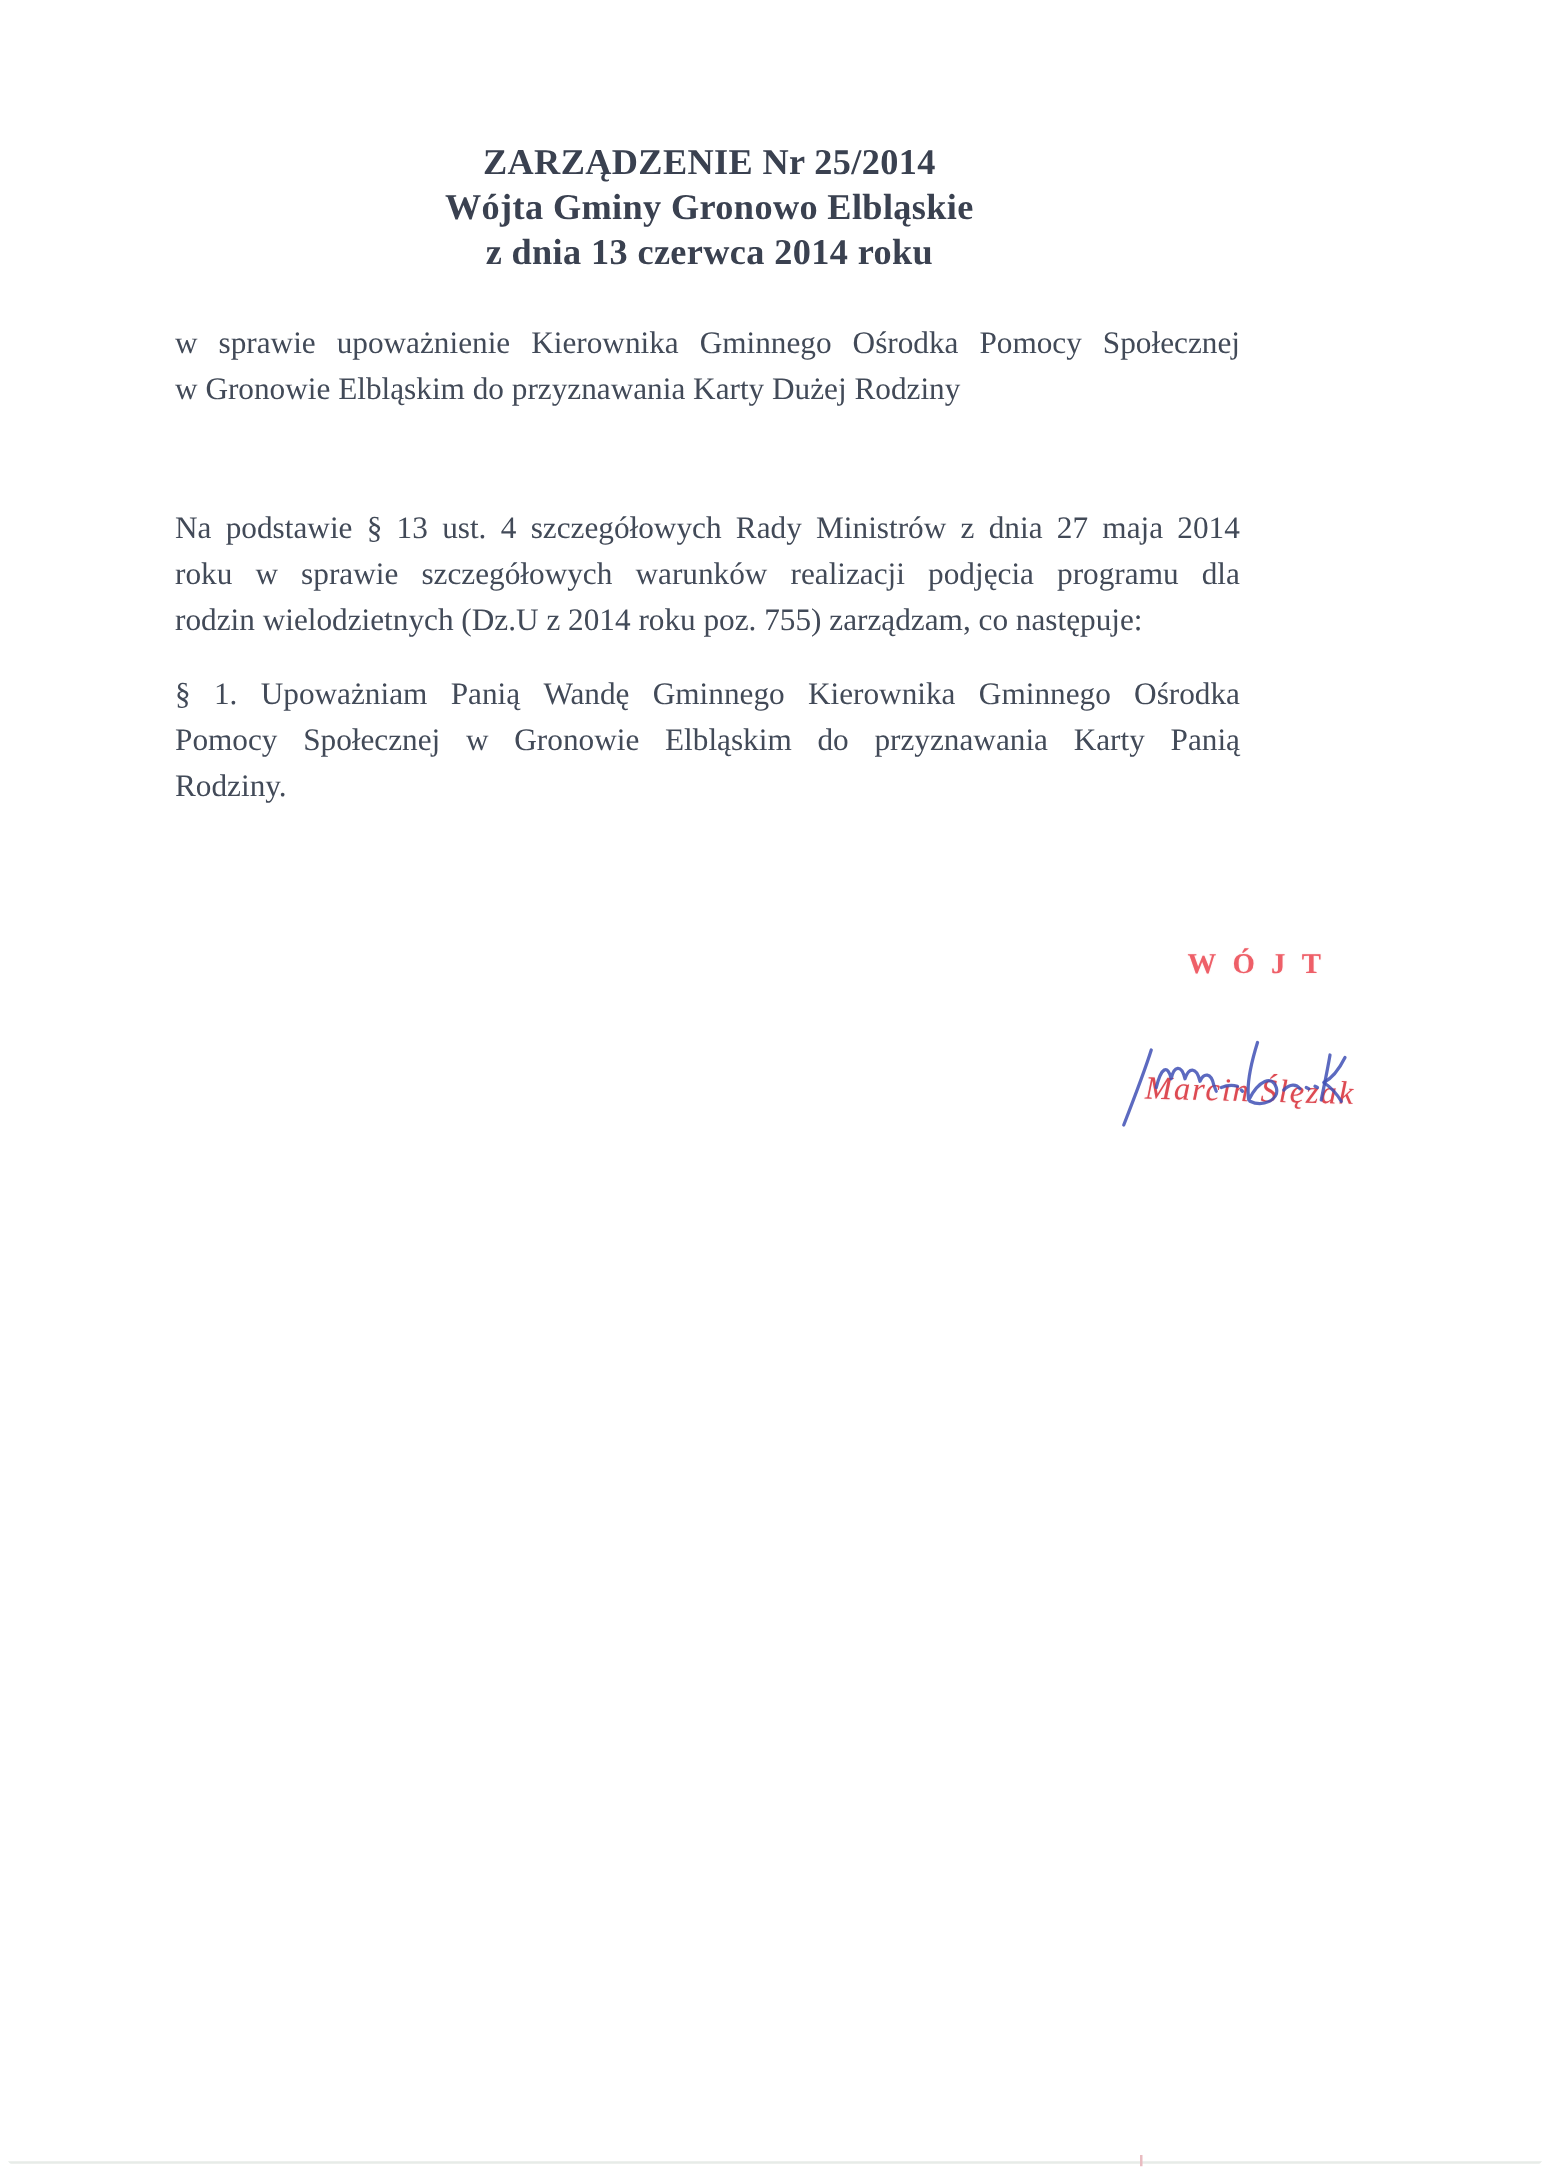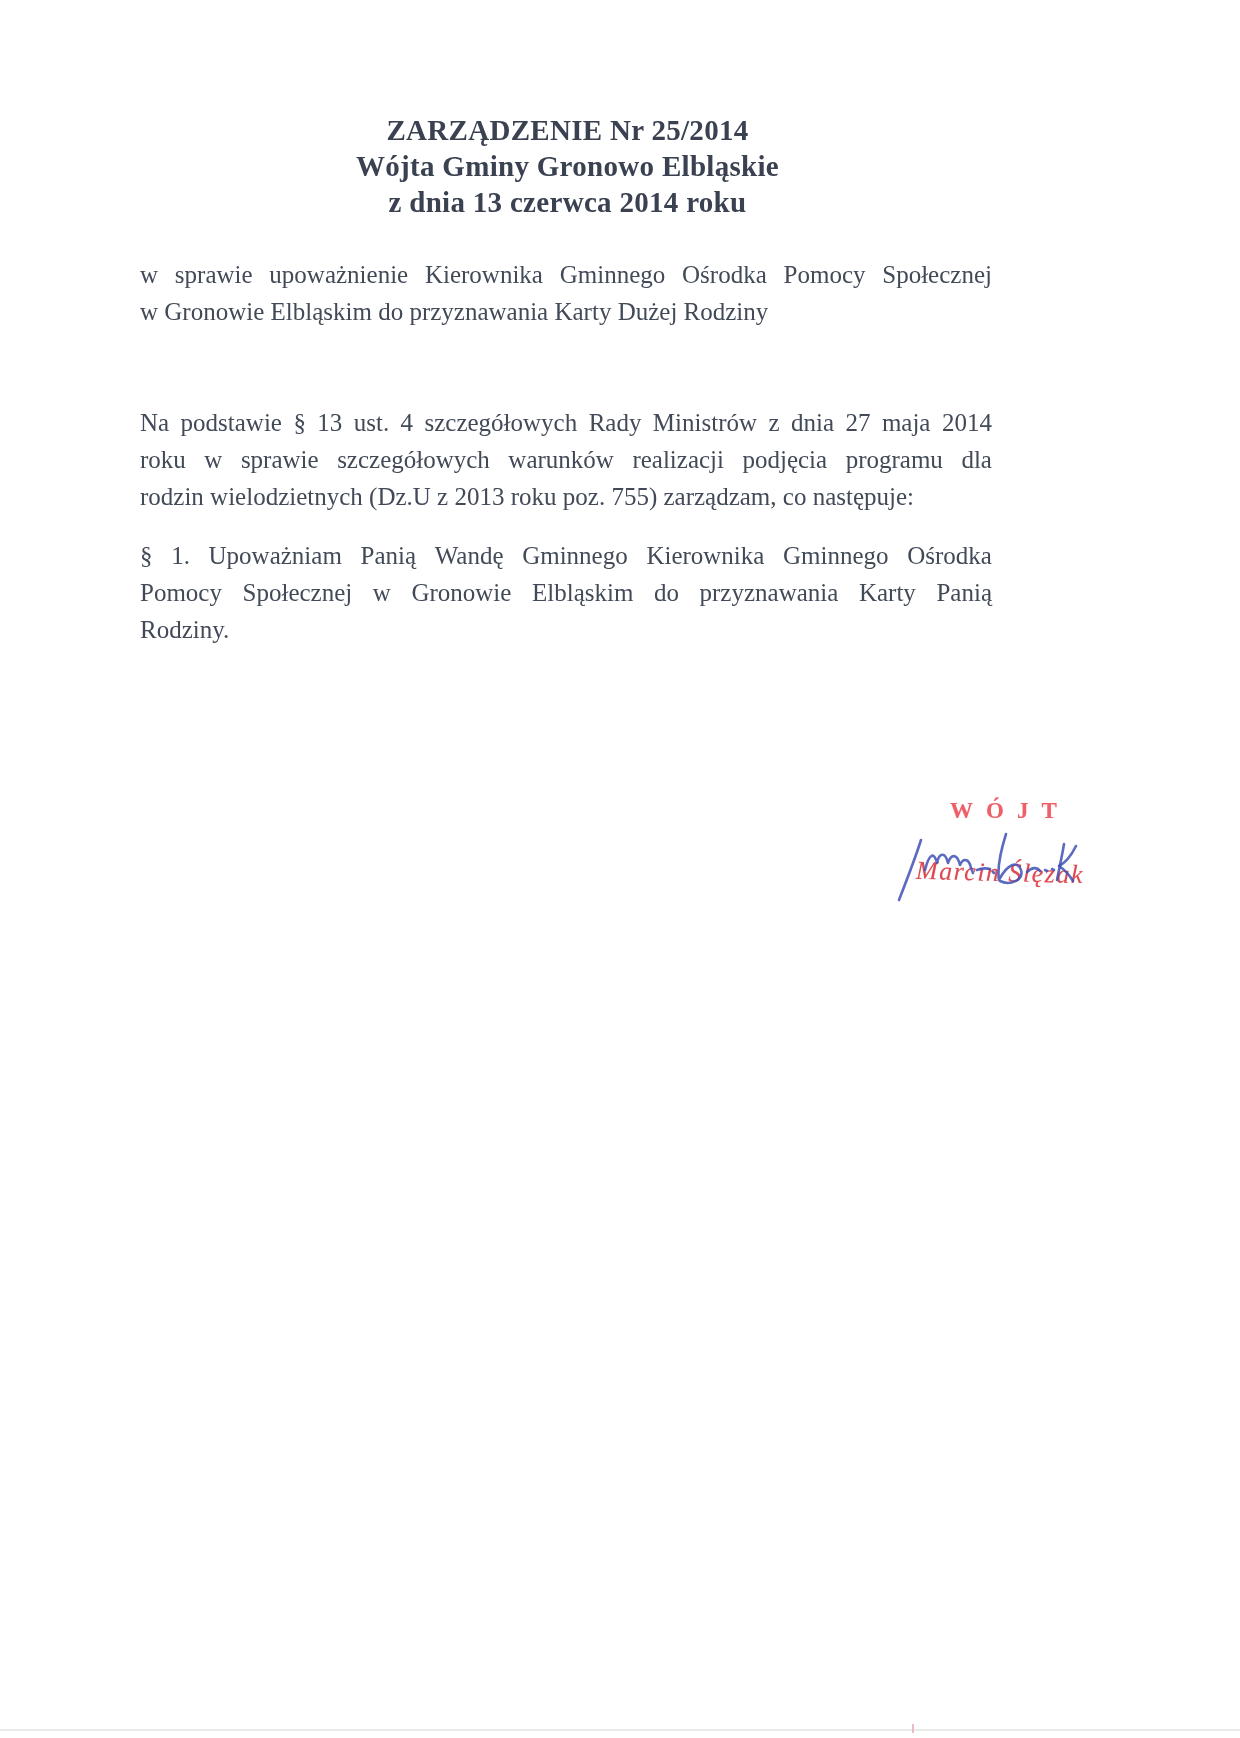--- a/index.html
+++ b/index.html
@@ -8,20 +8,21 @@
     background: #ffffff;
   }
   .page {
     position: relative;
     width: 1240px;
     height: 1738px;
     background: #ffffff;
     overflow: hidden;
     font-family: "Liberation Serif", "DejaVu Serif", serif;
     color: #424a58;
+    border-radius: 26px;
   }
   
   .title-block {
     position: absolute;
     top: 112px;
     left: 140px;
     width: 855px;
     text-align: center;
     font-weight: bold;
     font-size: 29px;
@@ -45,21 +46,21 @@
   .line { display: block; }
   
   .jline {
     display: flex;
     justify-content: space-between;
     white-space: pre;
   }
   
   .stamp-title {
     position: absolute;
-    top: 798px;
+    top: 758px;
     left: 950px;
     font-size: 23px;
     font-weight: bold;
     letter-spacing: 13px;
     color: #ee5f68;
     font-family: "Liberation Serif", "DejaVu Serif", serif;
     text-shadow: 0 0 1px rgba(238, 95, 104, 0.35);
   }
   .stamp-name {
     position: absolute;
@@ -110,21 +111,21 @@
   </div>
 
   <div class="para subject">
     <div class="line jline"><span>w</span><span>sprawie</span><span>upoważnienie</span><span>Kierownika</span><span>Gminnego</span><span>Ośrodka</span><span>Pomocy</span><span>Społecznej</span></div>
     <div class="line">w Gronowie Elbląskim do przyznawania Karty Dużej Rodziny</div>
   </div>
 
   <div class="para legal">
     <div class="line jline"><span>Na</span><span>podstawie</span><span>§</span><span>13</span><span>ust.</span><span>4</span><span>szczegółowych</span><span>Rady</span><span>Ministrów</span><span>z</span><span>dnia</span><span>27</span><span>maja</span><span>2014</span></div>
     <div class="line jline"><span>roku</span><span>w</span><span>sprawie</span><span>szczegółowych</span><span>warunków</span><span>realizacji</span><span>podjęcia</span><span>programu</span><span>dla</span></div>
-    <div class="line">rodzin wielodzietnych (Dz.U z 2013 roku poz. 755) zarządzam, co następuje:</div>
+    <div class="line">rodzin wielodzietnych (Dz.U z 2014 roku poz. 755) zarządzam, co następuje:</div>
   </div>
 
   <div class="para section1">
     <div class="line jline"><span>§</span><span>1.</span><span>Upoważniam</span><span>Panią</span><span>Wandę</span><span>Gminnego</span><span>Kierownika</span><span>Gminnego</span><span>Ośrodka</span></div>
     <div class="line jline"><span>Pomocy</span><span>Społecznej</span><span>w</span><span>Gronowie</span><span>Elbląskim</span><span>do</span><span>przyznawania</span><span>Karty</span><span>Panią</span></div>
     <div class="line">Rodziny.</div>
   </div>
 
 
   <div class="stamp-title">WÓJT</div>

